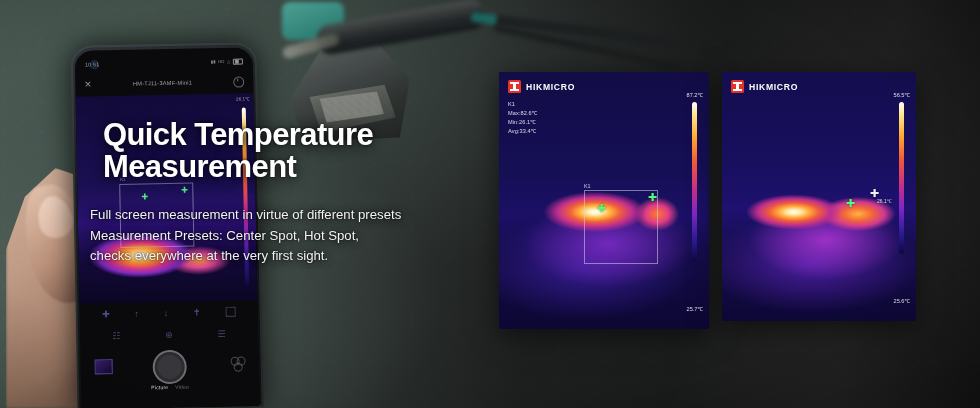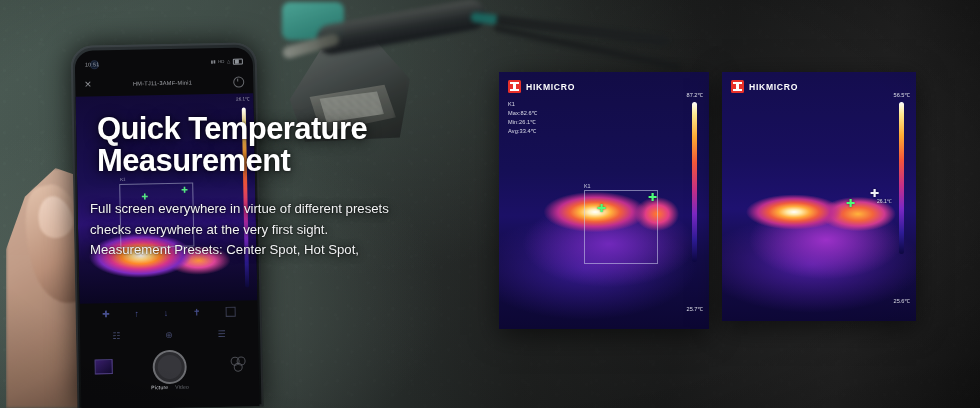--- a/index.html
+++ b/index.html
@@ -141,21 +141,21 @@
   .mode.active{color:#d9dbe0;}
   .thumbnail{position:absolute;left:14px;top:12px;width:16px;height:13px;
     border:.8px solid rgba(130,120,190,.45);background:linear-gradient(140deg,#3a1f6e,#120a30);}
   .lens-ico{position:absolute;right:14px;top:12px;width:14px;height:14px;opacity:.55;}
   .lens-c{position:absolute;width:7px;height:7px;border:.9px solid rgba(170,174,186,.75);
     border-radius:50%;}
 
   
   .copy{position:absolute;left:88px;top:104px;width:400px;z-index:6;}
   .headline{color:#ffffff;font-weight:bold;font-size:31px;line-height:1.04;
-    letter-spacing:-.6px;margin:9px;
+    letter-spacing:-.6px;margin:15px;
     text-shadow:0 2px 14px rgba(0,0,0,.85), 0 0 3px rgba(0,0,0,.7);}
   .body{margin:22px 0 0 2px;color:#f2f3f4;font-size:13.2px;line-height:1.52;
     text-shadow:0 1px 8px rgba(0,0,0,.9), 0 0 2px rgba(0,0,0,.8);}
   .body div{white-space:nowrap;}
 
   
   .shot{position:absolute;overflow:hidden;box-shadow:0 6px 26px rgba(0,0,0,.55);}
   .shot-a{left:499px;top:72px;width:210px;height:257px;}
   .shot-b{left:722px;top:72px;width:194px;height:249px;}
 
@@ -284,23 +284,23 @@
       </div>
     </div>
   </div>
 
   <div class="copy">
     <h1 class="headline">
       <span>Quick Temperature</span><br>
       <span>Measurement</span>
     </h1>
     <div class="body">
-      <div>Full screen everywhere in virtue of different presets</div>
+      <div>Full screen measurement in virtue of different presets</div>
+      <div>Measurement Presets: Center Spot, Hot Spot,</div>
       <div>checks everywhere at the very first sight.</div>
-      <div>Measurement Presets: Center Spot, Hot Spot,</div>
     </div>
   </div>
 
   <div class="shot shot-a">
     <div class="shot-bg"></div>
     <div class="hik">
       <span class="hik-mark">
           <span class="hik-bar"></span>
         </span>
       <span class="hik-name">HIKMICRO</span>

